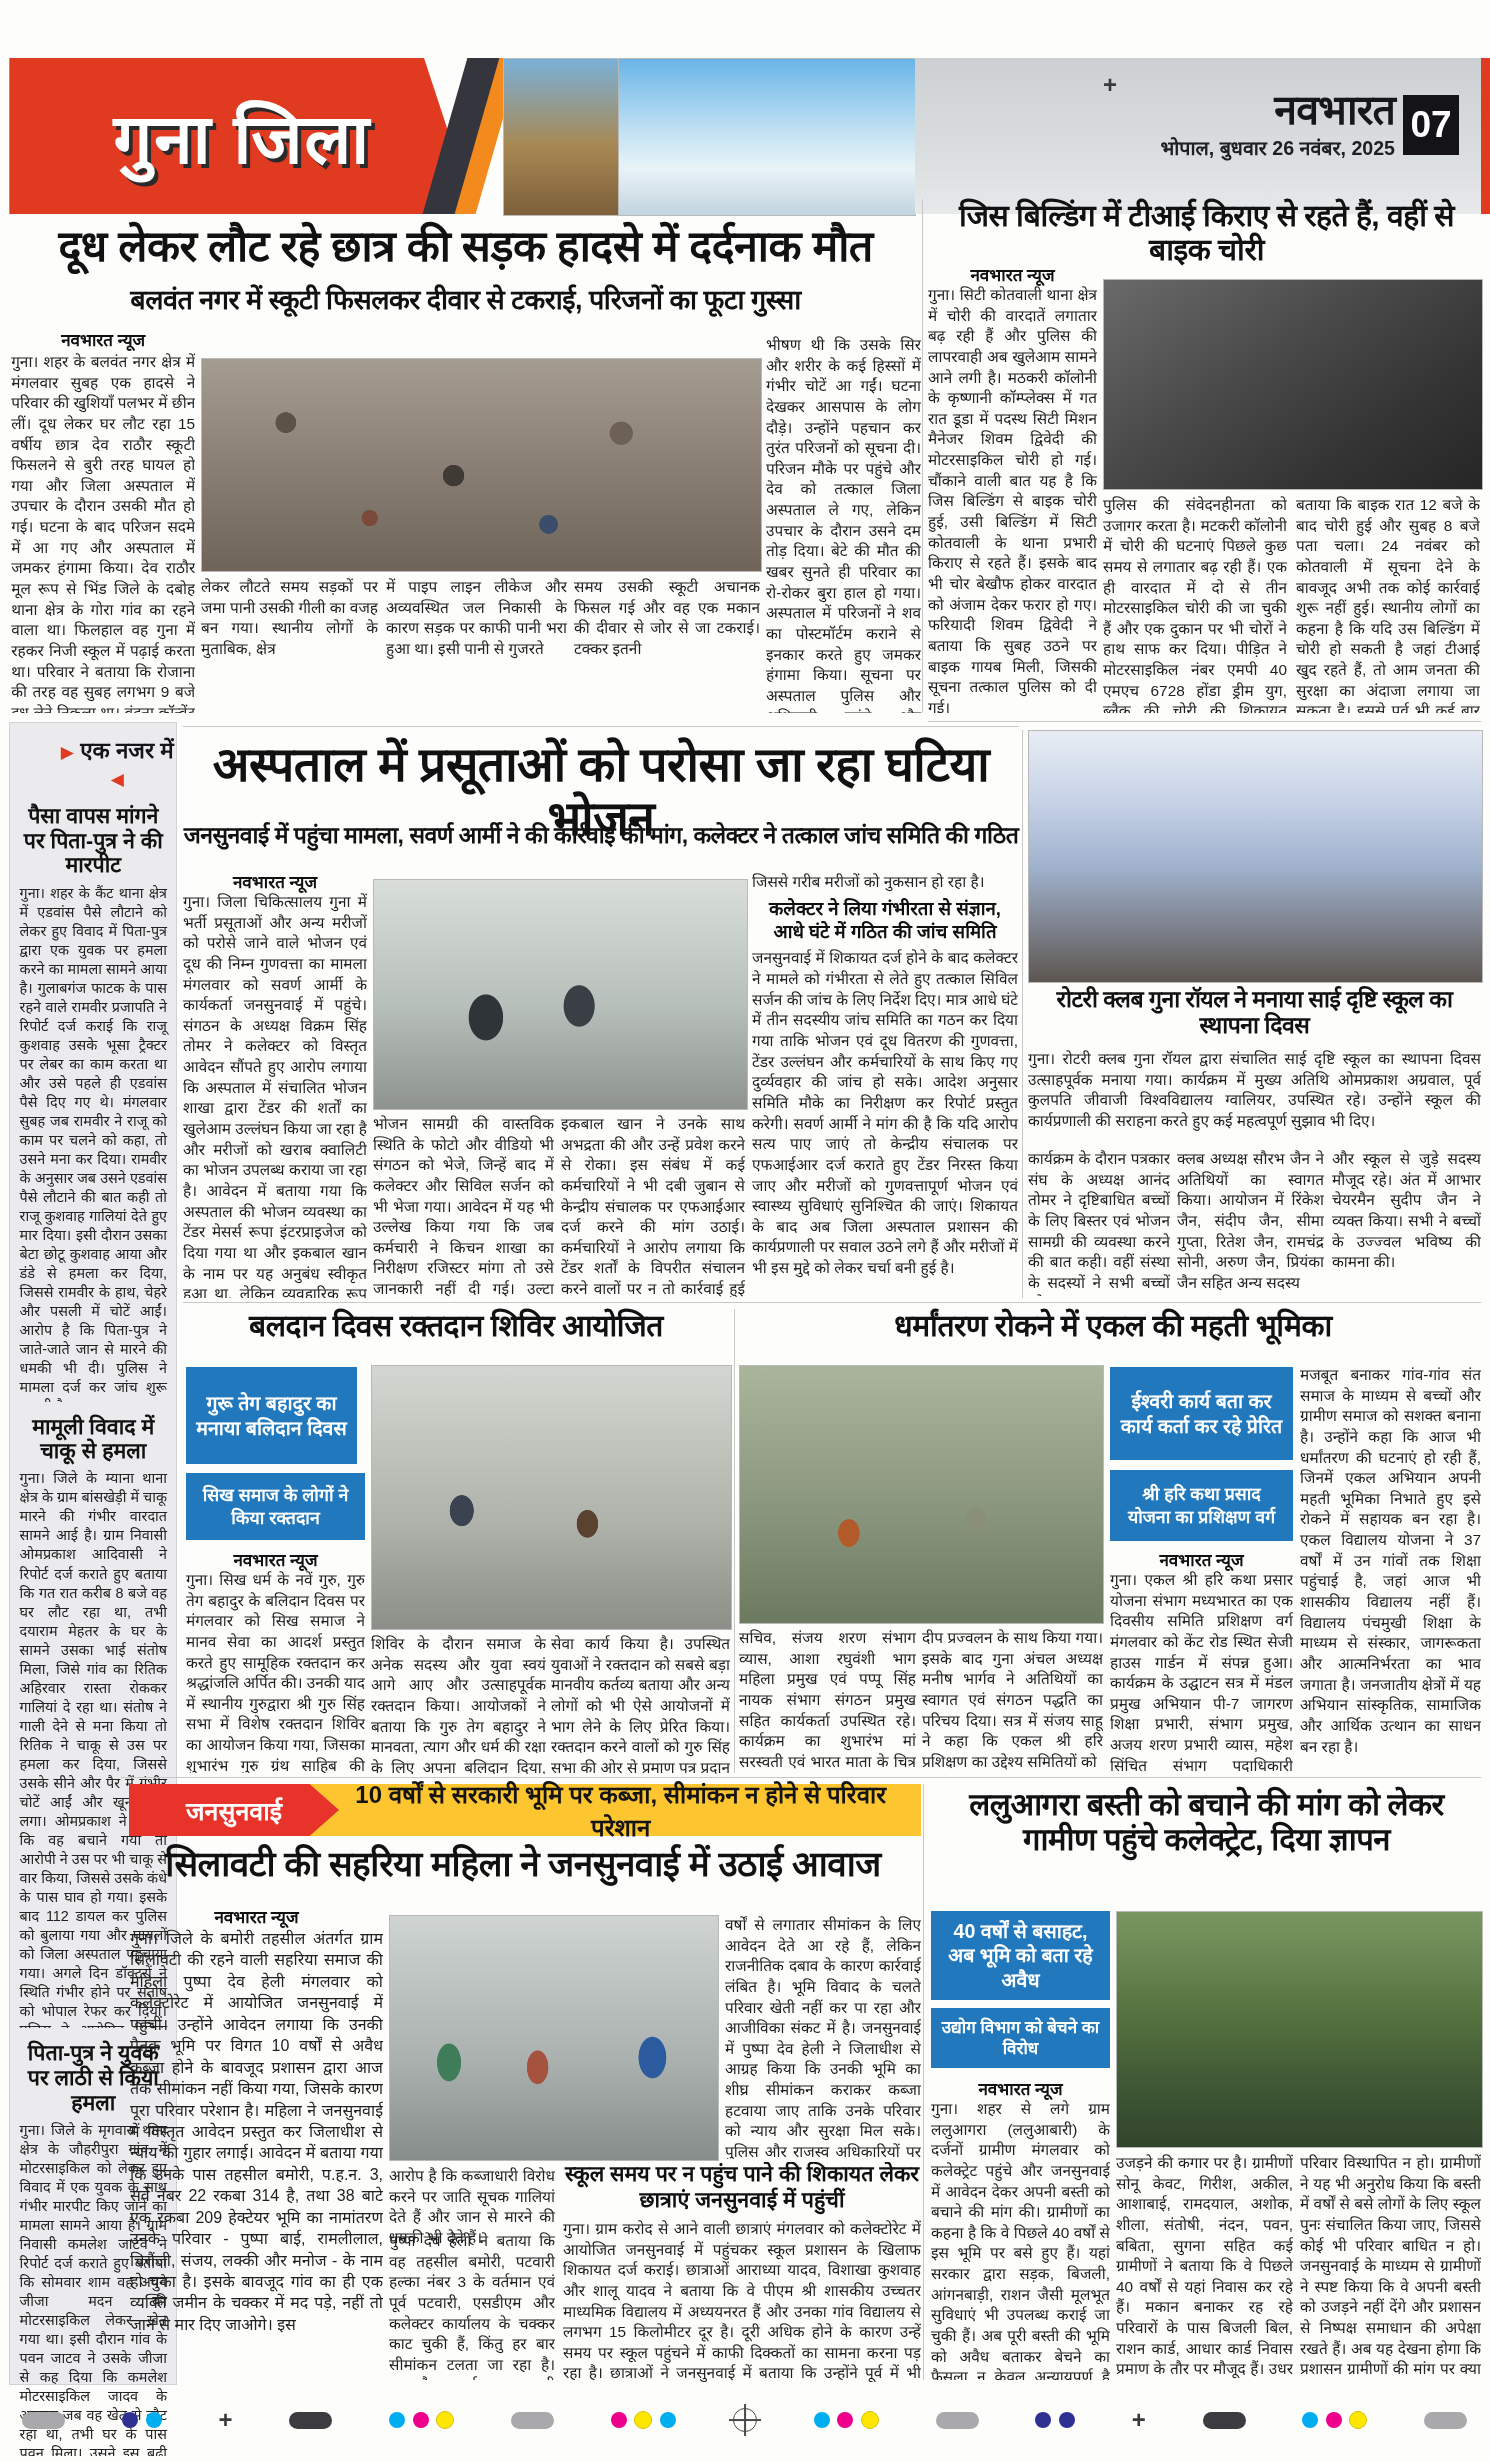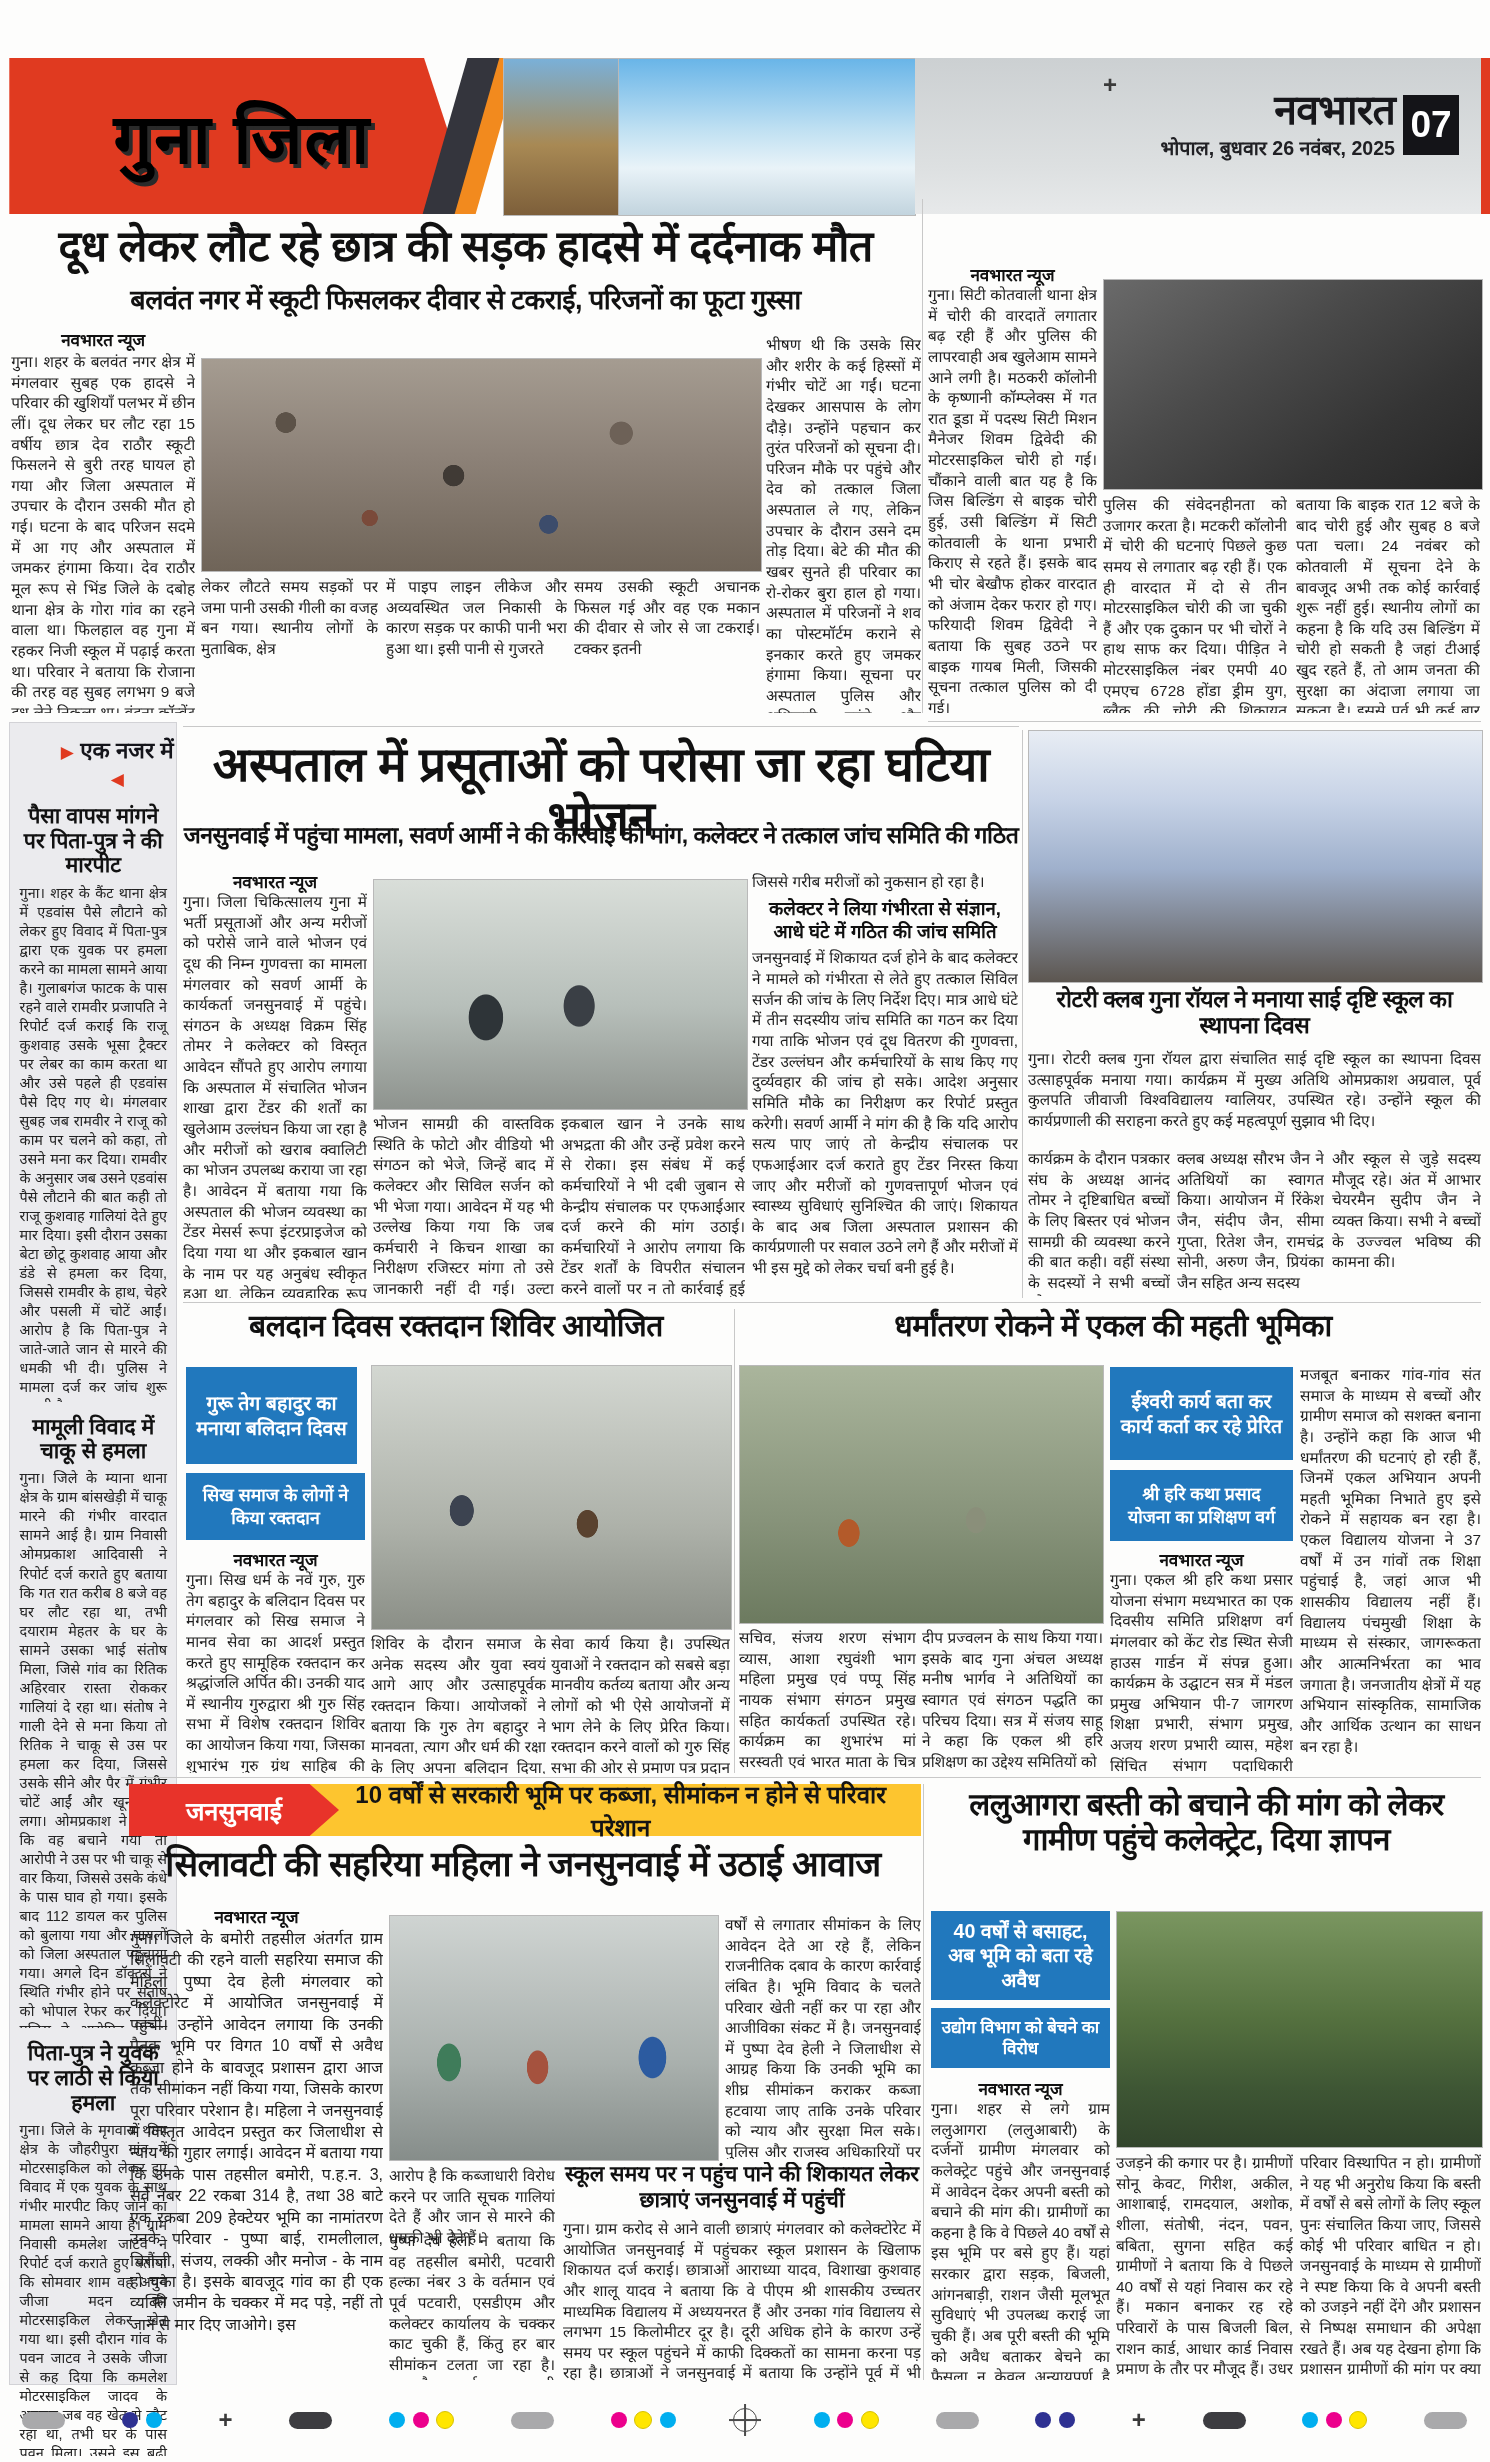--- a/index.html
+++ b/index.html
@@ -6,21 +6,21 @@
   .page{position:relative;width:1490px;height:2462px;background:#fdfdfc;
         font-family:"Liberation Sans","DejaVu Sans",sans-serif;color:#1c1c1c;overflow:hidden;}
   .abs{position:absolute;}
   .rule{background:#c8c8c8;}
   .hl{font-weight:800;color:#111;line-height:1.12;letter-spacing:-0.5px;text-align:center;}
   .body-txt{font-size:15.4px;line-height:1.34;text-align:justify;overflow:hidden;color:#1f1f1f;}
   .byline{font-weight:bold;text-align:center;font-size:17px;color:#111;}
   .photo{overflow:hidden;border:0.9px solid #b9b9b9;}
   
   .banner-red{background:#e03a20;clip-path:polygon(0 0,89% 0,100% 100%,0 100%);display:flex;align-items:center;justify-content:center;}
-  .banner-red span{color:#000000;font-weight:800;font-size:69px;text-shadow:3.7px 3.7px 0 #2a2a2a;letter-spacing:1.9px;}
+  .banner-red span{color:#ffffff;font-weight:800;font-size:69px;text-shadow:3.7px 3.7px 0 #2a2a2a;letter-spacing:1.9px;}
   .wedge-dark{background:#34353d;transform:skewX(-16deg);}
   .wedge-orange{background:#f28a1e;transform:skewX(-16deg);}
   .hdr-gray{background:linear-gradient(180deg,#ccd0d2 0%,#dde0e1 70%,#e7e9ea 100%);}
   .masthead{font-weight:800;font-size:41px;color:#17171b;text-align:right;letter-spacing:-0.9px;}
   .pagebox{background:#141418;color:#fff;font-weight:800;font-size:37px;display:flex;align-items:center;justify-content:center;}
   .dateline{font-weight:bold;font-size:19.6px;color:#202024;text-align:right;}
   .redbar{background:#e03a20;}
   .ph-fort{background:linear-gradient(180deg,#7ab0d8 0%,#a88954 55%,#7d5f3a 100%);}
   .ph-temple{background:linear-gradient(180deg,#69b5e8 0%,#bfe0f2 45%,#e9f3f8 70%,#c2d4de 100%);}
   
@@ -105,20 +105,21 @@
   <div class="abs hl" style="left:37px;top:285px;width:857px;font-size:27px;font-weight:700;">बलवंत नगर में स्कूटी फिसलकर दीवार से टकराई, परिजनों का फूटा गुस्सा</div>
   <div class="abs byline" style="left:11.2px;top:328px;width:184px;">नवभारत न्यूज</div>
   <div class="abs body-txt" style="left:11.2px;top:352px;width:184px;height:361px;">गुना। शहर के बलवंत नगर क्षेत्र में मंगलवार सुबह एक हादसे ने परिवार की खुशियाँ पलभर में छीन लीं। दूध लेकर घर लौट रहा 15 वर्षीय छात्र देव राठौर स्कूटी फिसलने से बुरी तरह घायल हो गया और जिला अस्पताल में उपचार के दौरान उसकी मौत हो गई। घटना के बाद परिजन सदमे में आ गए और अस्पताल में जमकर हंगामा किया। देव राठौर मूल रूप से भिंड जिले के दबोह थाना क्षेत्र के गोरा गांव का रहने वाला था। फिलहाल वह गुना में रहकर निजी स्कूल में पढ़ाई करता था। परिवार ने बताया कि रोजाना की तरह वह सुबह लगभग 9 बजे दूध लेने निकला था। वंदना कॉन्वेंट स्कूल के पास स्थित डेयरी से दूध</div>
   <div class="abs photo ph-crowd" style="left:201px;top:358px;width:559px;height:212px;"></div>
   <div class="abs body-txt" style="left:766px;top:335px;width:155px;height:378px;">भीषण थी कि उसके सिर और शरीर के कई हिस्सों में गंभीर चोटें आ गईं। घटना देखकर आसपास के लोग दौड़े। उन्होंने पहचान कर तुरंत परिजनों को सूचना दी। परिजन मौके पर पहुंचे और देव को तत्काल जिला अस्पताल ले गए, लेकिन उपचार के दौरान उसने दम तोड़ दिया। बेटे की मौत की खबर सुनते ही परिवार का रो-रोकर बुरा हाल हो गया। अस्पताल में परिजनों ने शव का पोस्टमॉर्टम कराने से इनकार करते हुए जमकर हंगामा किया। सूचना पर अस्पताल पुलिस और अधिकारी पहुंचे और समझाइश देकर स्थिति को शांत कराया। काफी मशक्कत के बाद परिजन पीएम के लिए तैयार हुए। पुलिस ने मामले में मर्ग कायम कर जांच शुरू कर दी है।</div>
   <div class="abs body-txt" style="left:201px;top:577px;width:177px;height:136px;">लेकर लौटते समय सड़कों पर जमा पानी उसकी गीली का वजह बन गया। स्थानीय लोगों के मुताबिक, क्षेत्र</div>
   <div class="abs body-txt" style="left:386px;top:577px;width:181px;height:136px;">में पाइप लाइन लीकेज और अव्यवस्थित जल निकासी के कारण सड़क पर काफी पानी भरा हुआ था। इसी पानी से गुजरते</div>
   <div class="abs body-txt" style="left:574px;top:577px;width:186px;height:136px;">समय उसकी स्कूटी अचानक फिसल गई और वह एक मकान की दीवार से जोर से जा टकराई। टक्कर इतनी</div>
 
   <div class="abs rule" style="left:922px;top:199px;width:0.9px;height:514px;"></div>
+  <div class="abs hl" style="left:931px;top:199px;width:551px;font-size:30px;">जिस बिल्डिंग में टीआई किराए से रहते हैं, वहीं से बाइक चोरी</div>
   <div class="abs byline" style="left:928px;top:263px;width:169px;">नवभारत न्यूज</div>
   <div class="abs body-txt" style="left:928px;top:285px;width:169px;height:428px;">गुना। सिटी कोतवाली थाना क्षेत्र में चोरी की वारदातें लगातार बढ़ रही हैं और पुलिस की लापरवाही अब खुलेआम सामने आने लगी है। मठकरी कॉलोनी के कृष्णानी कॉम्प्लेक्स में गत रात डूडा में पदस्थ सिटी मिशन मैनेजर शिवम द्विवेदी की मोटरसाइकिल चोरी हो गई। चौंकाने वाली बात यह है कि जिस बिल्डिंग से बाइक चोरी हुई, उसी बिल्डिंग में सिटी कोतवाली के थाना प्रभारी किराए से रहते हैं। इसके बाद भी चोर बेखौफ होकर वारदात को अंजाम देकर फरार हो गए। फरियादी शिवम द्विवेदी ने बताया कि सुबह उठने पर बाइक गायब मिली, जिसकी सूचना तत्काल पुलिस को दी गई।</div>
   <div class="abs photo ph-cctv" style="left:1103px;top:279px;width:378px;height:209px;"></div>
   <div class="abs body-txt" style="left:1103px;top:495px;width:184px;height:218px;">पुलिस की संवेदनहीनता को उजागर करता है। मटकरी कॉलोनी में चोरी की घटनाएं पिछले कुछ समय से लगातार बढ़ रही हैं। एक ही वारदात में दो से तीन मोटरसाइकिल चोरी की जा चुकी हैं और एक दुकान पर भी चोरों ने हाथ साफ कर दिया। पीड़ित ने मोटरसाइकिल नंबर एमपी 40 एमएच 6728 होंडा ड्रीम युग, ब्लैक की चोरी की शिकायत पुलिस अधीक्षक कार्यालय में आवेदन देकर की है।</div>
   <div class="abs body-txt" style="left:1296px;top:495px;width:184px;height:218px;">बताया कि बाइक रात 12 बजे के बाद चोरी हुई और सुबह 8 बजे पता चला। 24 नवंबर को कोतवाली में सूचना देने के बावजूद अभी तक कोई कार्रवाई शुरू नहीं हुई। स्थानीय लोगों का कहना है कि यदि उस बिल्डिंग में चोरी हो सकती है जहां टीआई खुद रहते हैं, तो आम जनता की सुरक्षा का अंदाजा लगाया जा सकता है। इससे पूर्व भी कई बार टीआई कोतवाली चोरी जैसे मामलों में बेरुखे जवाब दे चुके हैं।</div>
   <div class="abs rule" style="left:928px;top:721px;width:553px;height:0.9px;"></div>
 
   <div class="abs sidebar" style="left:9.3px;top:722px;width:168px;height:1663px;box-sizing:border-box;padding-top:11.2px;">
     <div class="sb-title">
       <span class="sb-arrow">▶</span>

